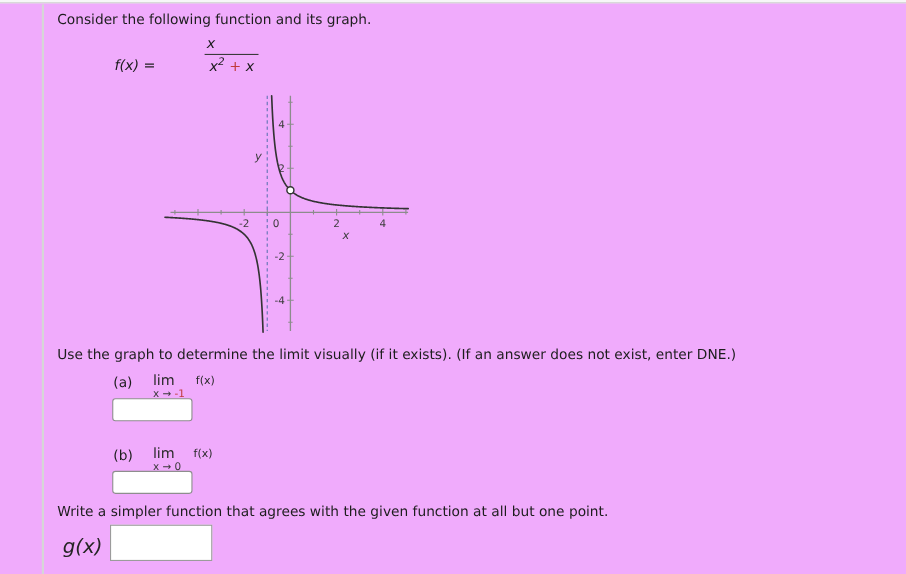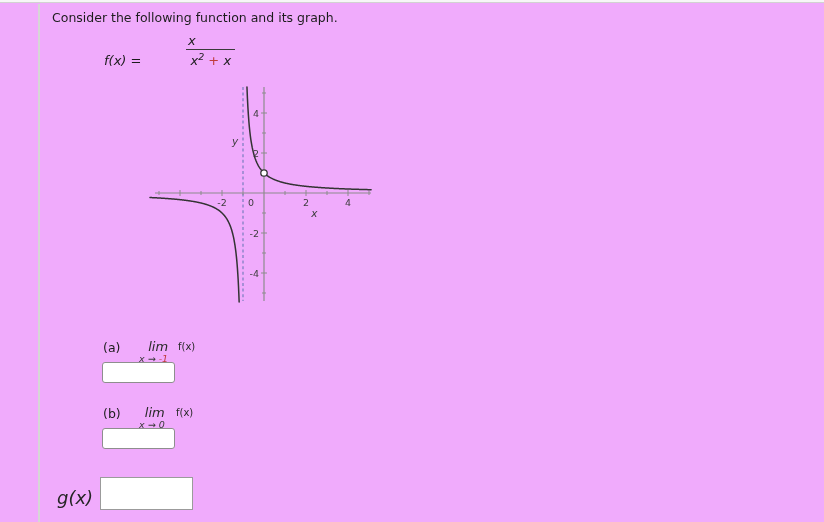--- a/index.html
+++ b/index.html
@@ -26,21 +26,21 @@
   .frac .num { display:block; font-style:italic; font-size:13px; padding:0 4px 1px; }
   .frac .den { display:block; font-style:italic; font-size:13px;
     border-top:1.4px solid #3a3a3a; padding:1px 4px 0;margin-left:38px; }
   .frac sup { font-size:9.5px; font-style:italic; }
 
   
   #graph-wrap { position:absolute; left:147px; top:84px; width:228px; height:220px; }
 
   
   .part-label { font-size:12.5px; color:#1d1d1d; }
-  .lim-stack { text-align:right; line-height:13px;font-style:italic; }
+  .lim-stack { text-align:left; line-height:13px; }
   .lim-word { font-size:13px; color:#2a2a2a; }
   .lim-sub { font-size:9.5px; line-height:10px; color:#3a3a3a; margin-top:1px;
     white-space:nowrap; }
   .fx { font-size:10px; color:#2a2a2a; }
 
   .ans-box { position:absolute; width:73px; height:21px; background:#fff;
     border:1.4px solid #8e8e8e; border-radius:3px; font-size:12px; padding:0 4px; }
   #g-input { position:absolute; width:93px; height:33px; background:#fff;
     border:1px solid #9b9b9b; border-radius:0; font-size:13px; padding:0 5px; }
 </style>
@@ -95,33 +95,35 @@
         <text x="112" y="72.5" font-size="9.5" fill="#3d3d3d" text-anchor="end" font-family="DejaVu Sans, sans-serif">2</text>
         <text x="112" y="32.5" font-size="9.5" fill="#3d3d3d" text-anchor="end" font-family="DejaVu Sans, sans-serif">4</text>
         <text x="88" y="61" font-size="10.5" font-style="italic" fill="#3d3d3d" text-anchor="middle" font-family="DejaVu Sans, sans-serif">y</text>
         <text x="167.4" y="133" font-size="10.5" font-style="italic" fill="#3d3d3d" text-anchor="middle" font-family="DejaVu Sans, sans-serif">x</text>
         <polyline points="2.97,113.51 3.31,113.53 3.66,113.55 4.00,113.57 4.34,113.58 4.68,113.60 5.03,113.62 5.37,113.63 5.71,113.65 6.06,113.67 6.40,113.69 6.74,113.71 7.09,113.72 7.43,113.74 7.77,113.76 8.11,113.78 8.46,113.80 8.80,113.82 9.14,113.84 9.49,113.85 9.83,113.87 10.17,113.89 10.52,113.91 10.86,113.93 11.20,113.95 11.54,113.97 11.89,113.99 12.23,114.01 12.57,114.03 12.92,114.06 13.26,114.08 13.60,114.10 13.95,114.12 14.29,114.14 14.63,114.16 14.97,114.18 15.32,114.21 15.66,114.23 16.00,114.25 16.35,114.27 16.69,114.30 17.03,114.32 17.38,114.34 17.72,114.37 18.06,114.39 18.40,114.41 18.75,114.44 19.09,114.46 19.43,114.49 19.78,114.51 20.12,114.54 20.46,114.56 20.81,114.59 21.15,114.61 21.49,114.64 21.83,114.66 22.18,114.69 22.52,114.72 22.86,114.74 23.21,114.77 23.55,114.80 23.89,114.82 24.24,114.85 24.58,114.88 24.92,114.91 25.26,114.94 25.61,114.97 25.95,115.00 26.29,115.03 26.64,115.06 26.98,115.09 27.32,115.12 27.67,115.15 28.01,115.18 28.35,115.21 28.69,115.24 29.04,115.27 29.38,115.30 29.72,115.34 30.07,115.37 30.41,115.40 30.75,115.44 31.09,115.47 31.44,115.51 31.78,115.54 32.12,115.58 32.47,115.61 32.81,115.65 33.15,115.68 33.50,115.72 33.84,115.76 34.18,115.79 34.52,115.83 34.87,115.87 35.21,115.91 35.55,115.95 35.90,115.99 36.24,116.03 36.58,116.07 36.93,116.11 37.27,116.15 37.61,116.19 37.95,116.24 38.30,116.28 38.64,116.32 38.98,116.37 39.33,116.41 39.67,116.46 40.01,116.50 40.36,116.55 40.70,116.59 41.04,116.64 41.38,116.69 41.73,116.74 42.07,116.79 42.41,116.84 42.76,116.89 43.10,116.94 43.44,116.99 43.79,117.04 44.13,117.10 44.47,117.15 44.81,117.21 45.16,117.26 45.50,117.32 45.84,117.37 46.19,117.43 46.53,117.49 46.87,117.55 47.22,117.61 47.56,117.67 47.90,117.73 48.24,117.79 48.59,117.86 48.93,117.92 49.27,117.99 49.62,118.05 49.96,118.12 50.30,118.19 50.65,118.26 50.99,118.33 51.33,118.40 51.67,118.48 52.02,118.55 52.36,118.62 52.70,118.70 53.05,118.78 53.39,118.86 53.73,118.94 54.07,119.02 54.42,119.10 54.76,119.18 55.10,119.27 55.45,119.36 55.79,119.45 56.13,119.54 56.48,119.63 56.82,119.72 57.16,119.81 57.50,119.91 57.85,120.01 58.19,120.11 58.53,120.21 58.88,120.31 59.22,120.42 59.56,120.53 59.91,120.64 60.25,120.75 60.59,120.86 60.93,120.98 61.28,121.10 61.62,121.22 61.96,121.34 62.31,121.47 62.65,121.59 62.99,121.72 63.34,121.86 63.68,121.99 64.02,122.13 64.36,122.28 64.71,122.42 65.05,122.57 65.39,122.72 65.74,122.88 66.08,123.04 66.42,123.20 66.77,123.37 67.11,123.54 67.45,123.71 67.79,123.89 68.14,124.07 68.48,124.26 68.82,124.45 69.17,124.65 69.51,124.85 69.85,125.06 70.20,125.28 70.54,125.50 70.88,125.72 71.22,125.95 71.57,126.19 71.91,126.43 72.25,126.69 72.60,126.95 72.94,127.21 73.28,127.49 73.63,127.77 73.97,128.06 74.31,128.36 74.65,128.68 75.00,129.00 75.34,129.33 75.68,129.67 76.03,130.03 76.37,130.39 76.71,130.78 77.06,131.17 77.40,131.58 77.74,132.00 78.08,132.44 78.43,132.90 78.77,133.38 79.11,133.87 79.46,134.39 79.80,134.92 80.14,135.49 80.48,136.07 80.83,136.68 81.17,137.32 81.51,137.99 81.86,138.70 82.20,139.43 82.54,140.21 82.89,141.03 83.23,141.89 83.57,142.79 83.91,143.75 84.26,144.77 84.60,145.84 84.94,146.99 85.29,148.20 85.63,149.50 85.97,150.89 86.32,152.37 86.66,153.96 87.00,155.68 87.34,157.53 87.69,159.53 88.03,161.70 88.37,164.07 88.72,166.67 89.06,169.52 89.40,172.66 89.75,176.15 90.09,180.05 90.43,184.43 90.77,189.38 91.12,195.02 91.46,201.52 91.80,209.08 92.15,217.99" fill="none" stroke="#333333" stroke-width="1.5" stroke-linecap="round"></polyline>
         <polyline points="99.96,3.01 100.44,14.41 100.92,23.59 101.40,31.15 101.87,37.48 102.35,42.86 102.83,47.48 103.30,51.50 103.78,55.03 104.26,58.15 104.74,60.93 105.21,63.42 105.69,65.67 106.17,67.70 106.65,69.55 107.12,71.25 107.60,72.80 108.08,74.23 108.56,75.55 109.03,76.78 109.51,77.92 109.99,78.98 110.47,79.97 110.94,80.90 111.42,81.77 111.90,82.58 112.38,83.35 112.85,84.08 113.33,84.77 113.81,85.42 114.29,86.03 114.76,86.62 115.24,87.17 115.72,87.70 116.20,88.20 116.67,88.68 117.15,89.14 117.63,89.58 118.11,90.00 118.58,90.40 119.06,90.79 119.54,91.16 120.02,91.51 120.49,91.85 120.97,92.18 121.45,92.50 121.93,92.80 122.40,93.09 122.88,93.38 123.36,93.65 123.84,93.91 124.31,94.17 124.79,94.41 125.27,94.65 125.75,94.88 126.22,95.10 126.70,95.32 127.18,95.53 127.65,95.73 128.13,95.93 128.61,96.12 129.09,96.31 129.56,96.49 130.04,96.66 130.52,96.83 131.00,97.00 131.47,97.16 131.95,97.32 132.43,97.47 132.91,97.62 133.38,97.77 133.86,97.91 134.34,98.05 134.82,98.18 135.29,98.31 135.77,98.44 136.25,98.56 136.73,98.69 137.20,98.81 137.68,98.92 138.16,99.04 138.64,99.15 139.11,99.26 139.59,99.37 140.07,99.47 140.55,99.57 141.02,99.67 141.50,99.77 141.98,99.87 142.46,99.96 142.93,100.05 143.41,100.14 143.89,100.23 144.37,100.32 144.84,100.40 145.32,100.48 145.80,100.57 146.28,100.65 146.75,100.72 147.23,100.80 147.71,100.88 148.19,100.95 148.66,101.02 149.14,101.10 149.62,101.17 150.10,101.24 150.57,101.30 151.05,101.37 151.53,101.44 152.00,101.50 152.48,101.56 152.96,101.63 153.44,101.69 153.91,101.75 154.39,101.81 154.87,101.87 155.35,101.92 155.82,101.98 156.30,102.04 156.78,102.09 157.26,102.14 157.73,102.20 158.21,102.25 158.69,102.30 159.17,102.35 159.64,102.40 160.12,102.45 160.60,102.50 161.08,102.55 161.55,102.59 162.03,102.64 162.51,102.69 162.99,102.73 163.46,102.77 163.94,102.82 164.42,102.86 164.90,102.90 165.37,102.95 165.85,102.99 166.33,103.03 166.81,103.07 167.28,103.11 167.76,103.15 168.24,103.19 168.72,103.22 169.19,103.26 169.67,103.30 170.15,103.34 170.63,103.37 171.10,103.41 171.58,103.44 172.06,103.48 172.54,103.51 173.01,103.55 173.49,103.58 173.97,103.61 174.45,103.65 174.92,103.68 175.40,103.71 175.88,103.74 176.35,103.77 176.83,103.80 177.31,103.83 177.79,103.86 178.26,103.89 178.74,103.92 179.22,103.95 179.70,103.98 180.17,104.01 180.65,104.04 181.13,104.07 181.61,104.09 182.08,104.12 182.56,104.15 183.04,104.17 183.52,104.20 183.99,104.23 184.47,104.25 184.95,104.28 185.43,104.30 185.90,104.33 186.38,104.35 186.86,104.38 187.34,104.40 187.81,104.43 188.29,104.45 188.77,104.47 189.25,104.50 189.72,104.52 190.20,104.54 190.68,104.56 191.16,104.59 191.63,104.61 192.11,104.63 192.59,104.65 193.07,104.67 193.54,104.69 194.02,104.72 194.50,104.74 194.98,104.76 195.45,104.78 195.93,104.80 196.41,104.82 196.89,104.84 197.36,104.86 197.84,104.88 198.32,104.90 198.80,104.91 199.27,104.93 199.75,104.95 200.23,104.97 200.70,104.99 201.18,105.01 201.66,105.02 202.14,105.04 202.61,105.06 203.09,105.08 203.57,105.10 204.05,105.11 204.52,105.13 205.00,105.15 205.48,105.16 205.96,105.18 206.43,105.20 206.91,105.21 207.39,105.23 207.87,105.25 208.34,105.26 208.82,105.28 209.30,105.29 209.78,105.31 210.25,105.32 210.73,105.34 211.21,105.35 211.69,105.37 212.16,105.38 212.64,105.40 213.12,105.41 213.60,105.43 214.07,105.44 214.55,105.46 215.03,105.47 215.51,105.49 215.98,105.50 216.46,105.51 216.94,105.53 217.42,105.54 217.89,105.55 218.37,105.57 218.85,105.58 219.33,105.59 219.80,105.61 220.28,105.62 220.76,105.63 221.24,105.65 221.71,105.66 222.19,105.67 222.67,105.68 223.15,105.70 223.62,105.71 224.10,105.72" fill="none" stroke="#333333" stroke-width="1.5" stroke-linecap="round"></polyline>
         <circle cx="117" cy="89" r="3.2" fill="#ffffff" stroke="#333333" stroke-width="1.3"></circle>
       </svg>
   </div>
 
+  <div class="abs body-text" style="left:52px; top:314px;">Use the graph to determine the limit visually (if it exists). (If an answer does not exist, enter DNE.)</div>
 
   <div class="abs part-label" style="left:103px; top:340px;">(a)</div>
   <div class="abs lim-stack" style="left:139px; top:340px;">
     <div class="lim-word">lim</div>
     <div class="lim-sub"><span>x → </span><span class="red">-1</span></div>
   </div>
   <div class="abs fx" style="left:178px; top:341px;">f(x)</div>
   <input type="text" class="ans-box" style="left: 102px; top: 362px;" value="">
 
   <div class="abs part-label" style="left:103px; top:406px;">(b)</div>
   <div class="abs lim-stack" style="left:139px; top:406px;">
     <div class="lim-word">lim</div>
     <div class="lim-sub"><span>x → </span><span>0</span></div>
   </div>
   <div class="abs fx" style="left:176px; top:407px;">f(x)</div>
   <input type="text" class="ans-box" style="left: 102px; top: 428px;" value="">
 
+  <div class="abs body-text" style="left:52px; top:457px;">Write a simpler function that agrees with the given function at all but one point.</div>
 
   <div class="abs math ital" style="left:57px; top:487px;">g(x) =</div>
   <input type="text" id="g-input" style="left: 100px; top: 477px;" value="">
 </div>
 
 </body></html>

